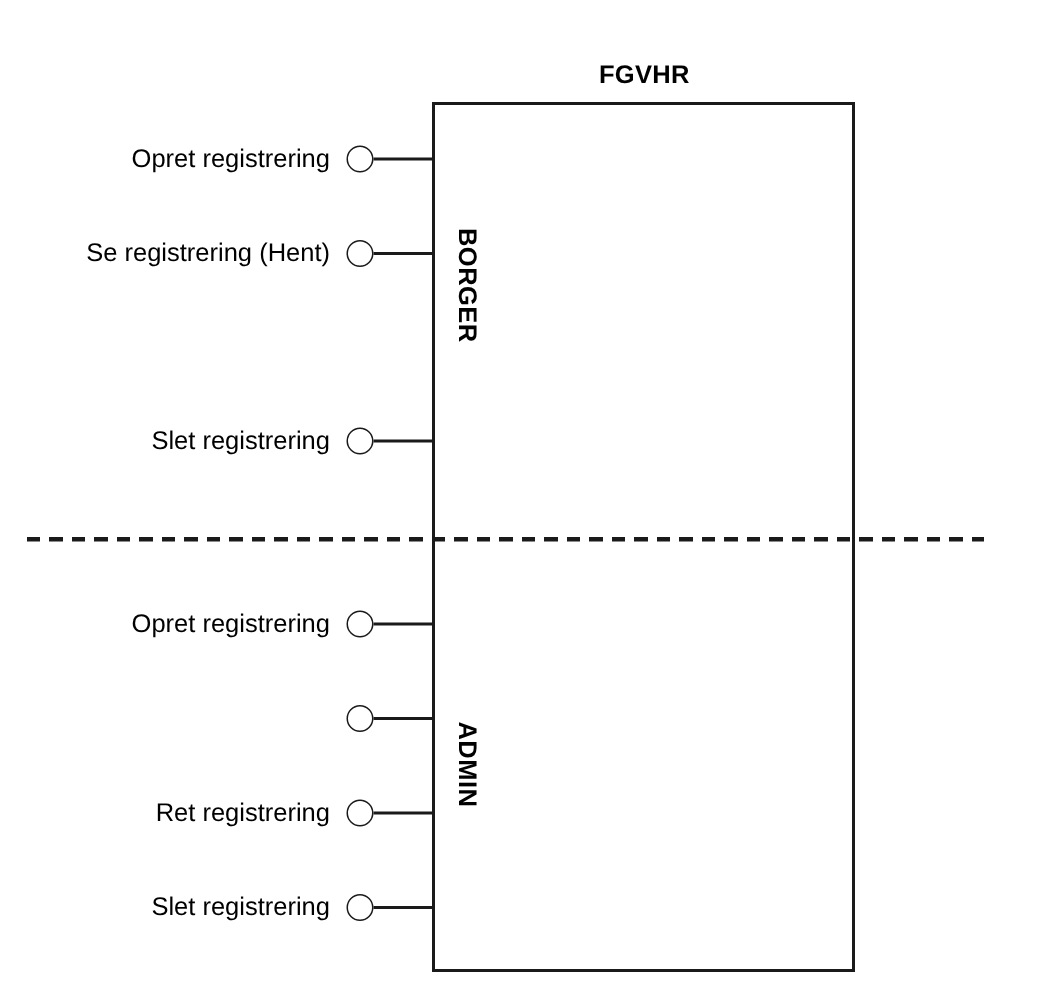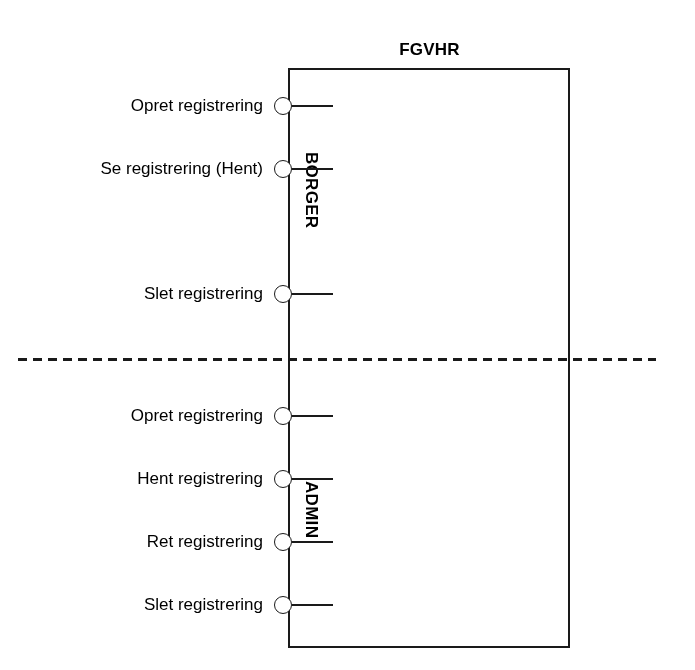--- a/index.html
+++ b/index.html
@@ -73,21 +73,20 @@
   .partition-label.admin {
     left: 320px;
     top: 481px;
   }
   
   .iface-row {
     position: absolute;
     left: 0;
     height: 24px;
     width: 290px;
-    margin-left: 43px;
   }
   .iface-label {
     position: absolute;
     right: 70px;
     top: 0;
     width: 210px;
     text-align: right;
     font-size: 17px;
     color: #000000;
     line-height: 24px;
@@ -147,21 +146,20 @@
     <span class="iface-stem"></span>
   </div>
 
   <div class="iface-row" style="top:404px;">
     <span class="iface-label">Opret registrering</span>
     <span class="iface-circle"></span>
     <span class="iface-stem"></span>
   </div>
 
   <div class="iface-row" style="top:467px;">
-    <span class="iface-label">Hent registrering</span>
     <span class="iface-circle"></span>
     <span class="iface-stem"></span>
   </div>
 
   <div class="iface-row" style="top:530px;">
     <span class="iface-label">Ret registrering</span>
     <span class="iface-circle"></span>
     <span class="iface-stem"></span>
   </div>
 

